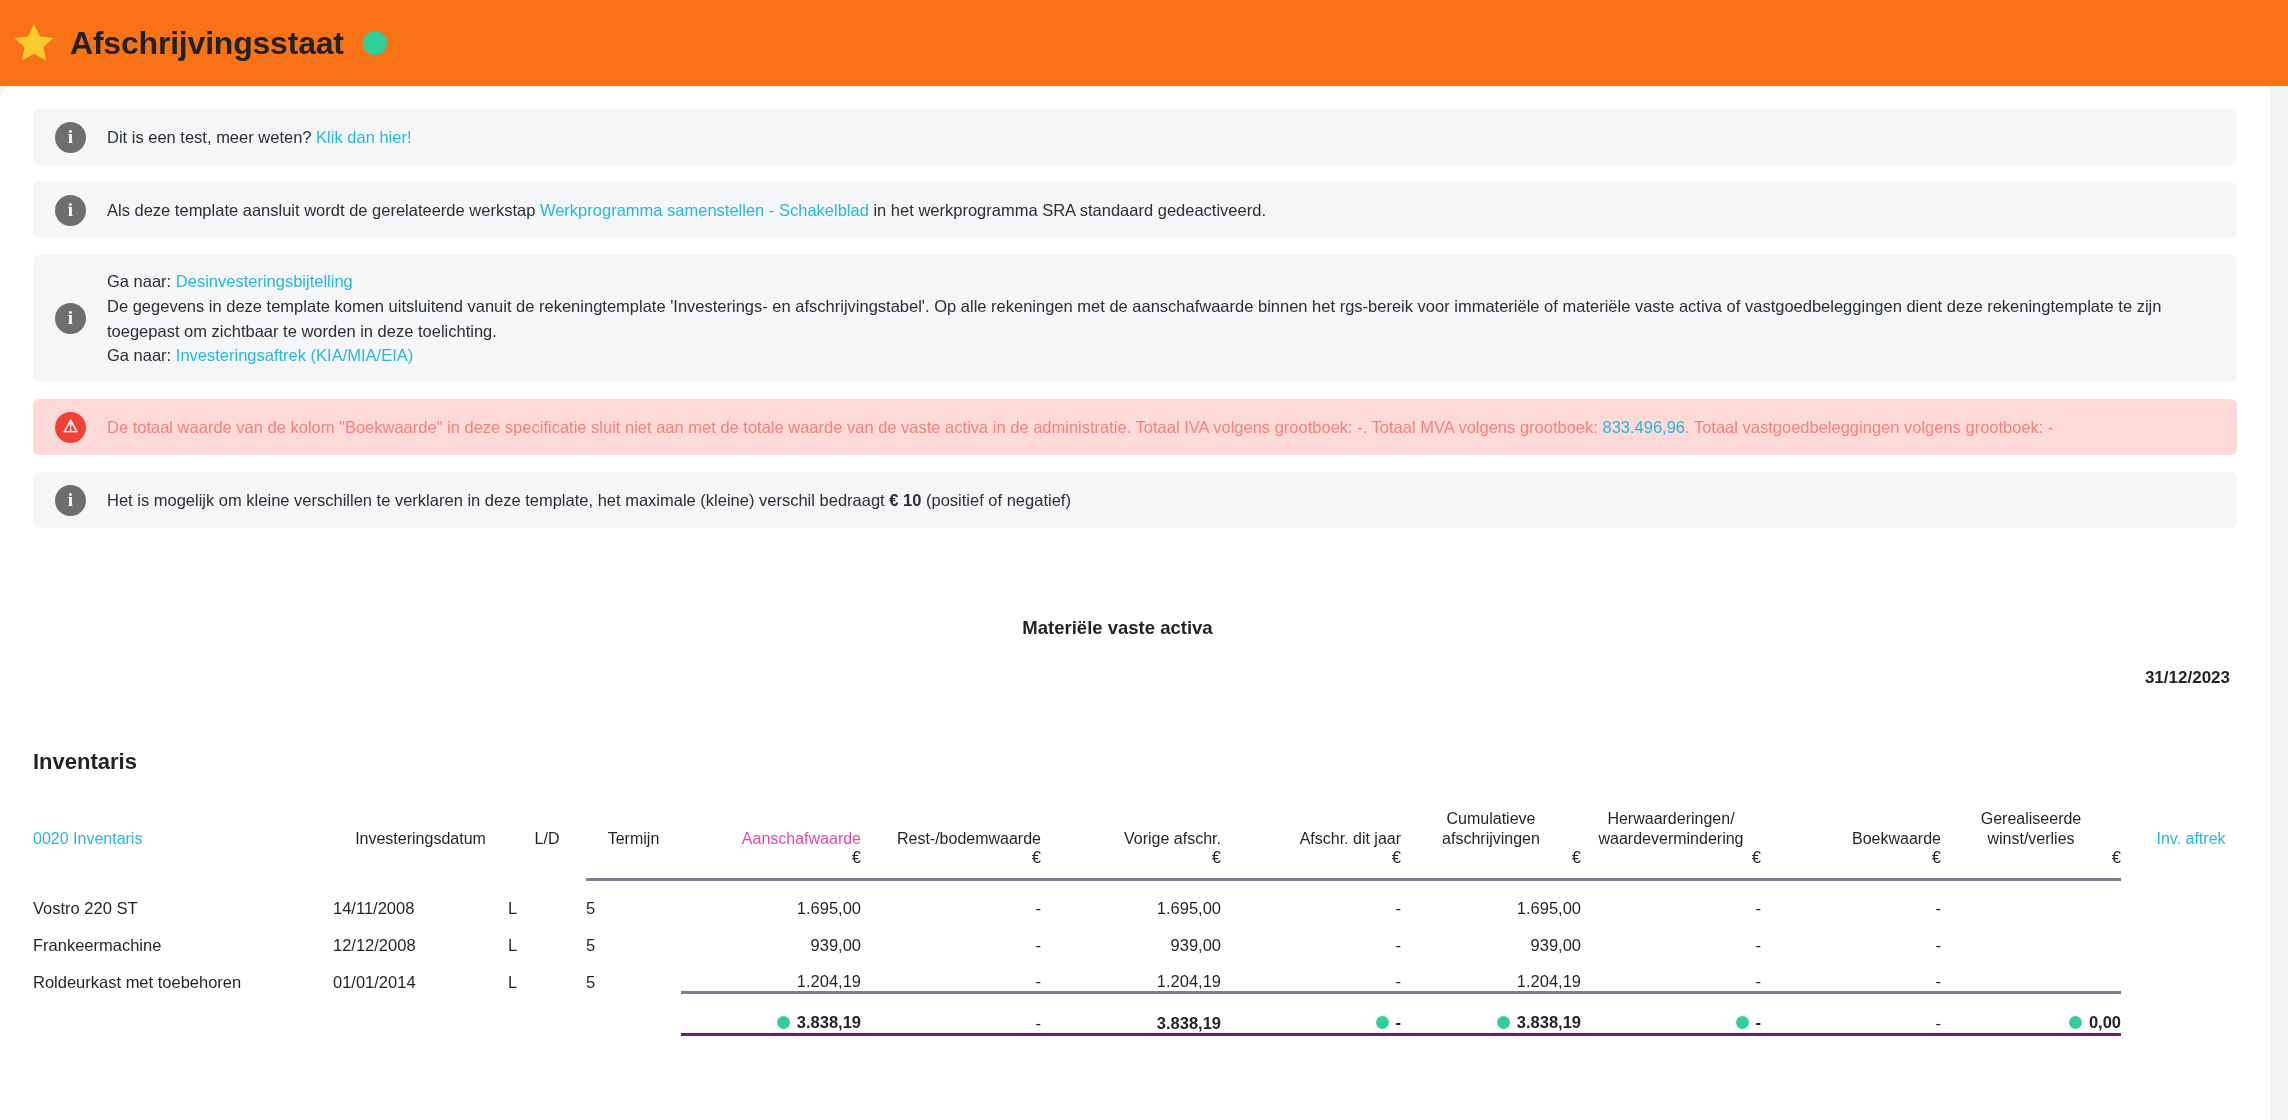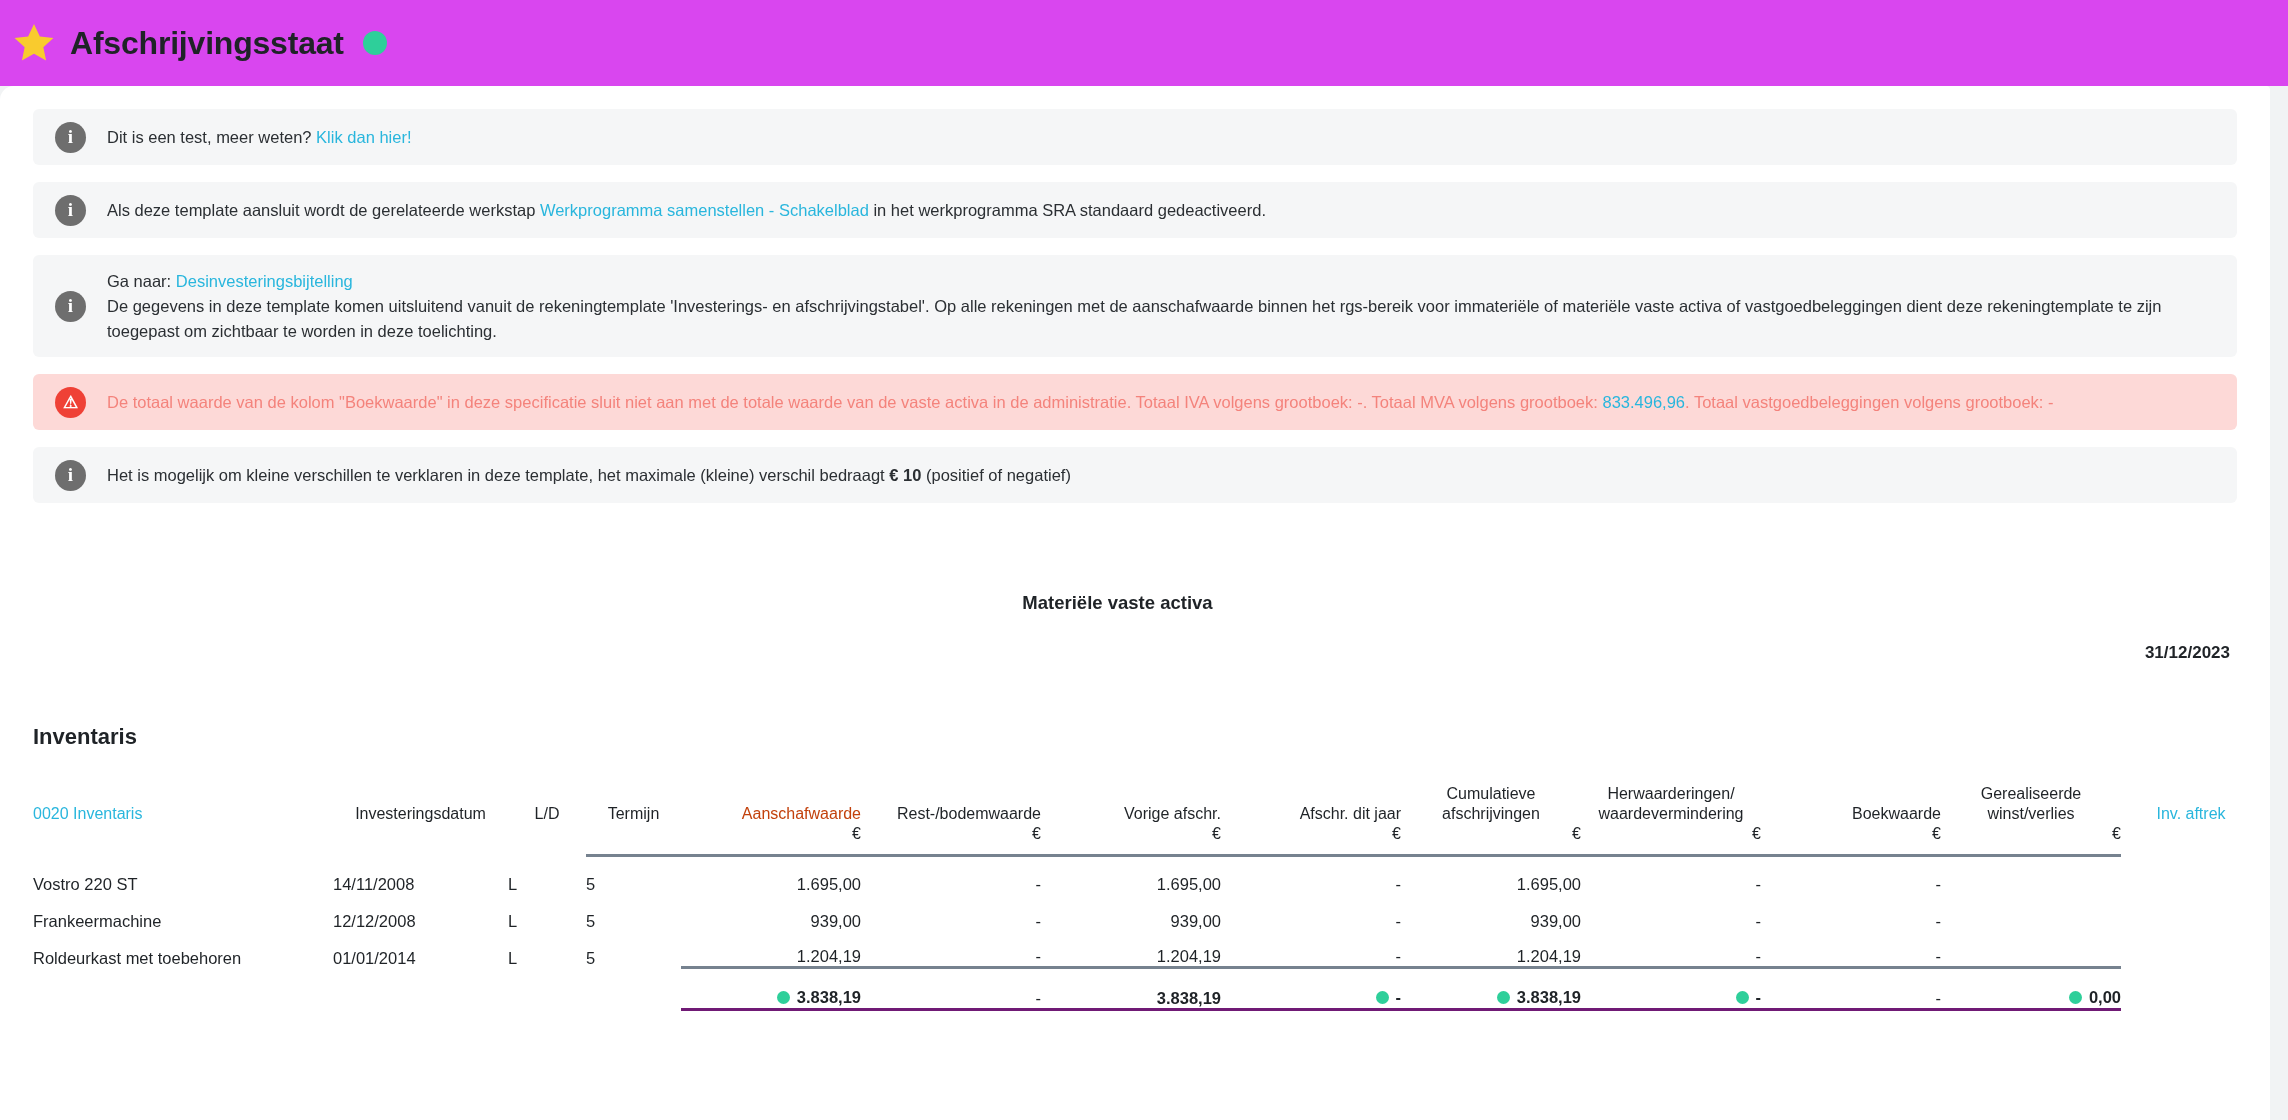--- a/index.html
+++ b/index.html
@@ -11,21 +11,21 @@
     font-family: "Liberation Sans", sans-serif;
     overflow: hidden;
   }
 
   
   .page-header {
     height: 86px;
     display: flex;
     align-items: center;
     padding: 0 0 0 12px;
-    background: #d946ef;
+    background: #f97316;
   }
   .star-icon {
     width: 44px; height: 44px;
     display: block;
     margin-right: 14px;
     flex: 0 0 auto;
   }
   .page-title {
     font-size: 32px;
     font-weight: bold;
@@ -157,21 +157,21 @@
   th.h {
     text-align: right;
     font-weight: bold;
     font-size: 16px;
     line-height: 1.26;
     padding-bottom: 6px;
     white-space: pre-line;
   }
   th.h.center { text-align: center; }
   th.h.left   { text-align: left; }
-  th.h .cyan  { color: #c2410c; }
+  th.h .cyan  { color: #ec4899; }
 
   tr.hdr-link td, th.link-h {
     color: #29b6dd;
     font-weight: normal;
   }
 
   tr.euro td {
     text-align: right;
     font-size: 16px;
     padding-bottom: 11px;
@@ -249,20 +249,21 @@
       <div class="banner-text">
         <span>Als deze template aansluit wordt de gerelateerde werkstap </span><a class="link">Werkprogramma samenstellen - Schakelblad</a><span> in het werkprogramma SRA standaard gedeactiveerd.</span>
       </div>
     </div>
 
     <div class="banner tall">
       <div class="badge-icon">i</div>
       <div class="banner-text">
         <span class="ln"><span>Ga naar: </span><a class="link">Desinvesteringsbijtelling</a></span>
         <span class="ln">De gegevens in deze template komen uitsluitend vanuit de rekeningtemplate 'Investerings- en afschrijvingstabel'. Op alle rekeningen met de aanschafwaarde binnen het rgs-bereik voor immateriële of materiële vaste activa of vastgoedbeleggingen dient deze rekeningtemplate te zijn toegepast om zichtbaar te worden in deze toelichting.</span>
+        <span class="ln"><span>Ga naar: </span><a class="link">Investeringsaftrek (KIA/MIA/EIA)</a></span>
       </div>
     </div>
 
     <div class="banner error">
       <div class="badge-icon warn">⚠</div>
       <div class="banner-text">
         <span>De totaal waarde van de kolom "Boekwaarde" in deze specificatie sluit niet aan met de totale waarde van de vaste activa in de administratie. Totaal IVA volgens grootboek: -. Totaal MVA volgens grootboek: </span><a class="link">833.496,96</a><span>. Totaal vastgoedbeleggingen volgens grootboek: -</span>
       </div>
     </div>
 

